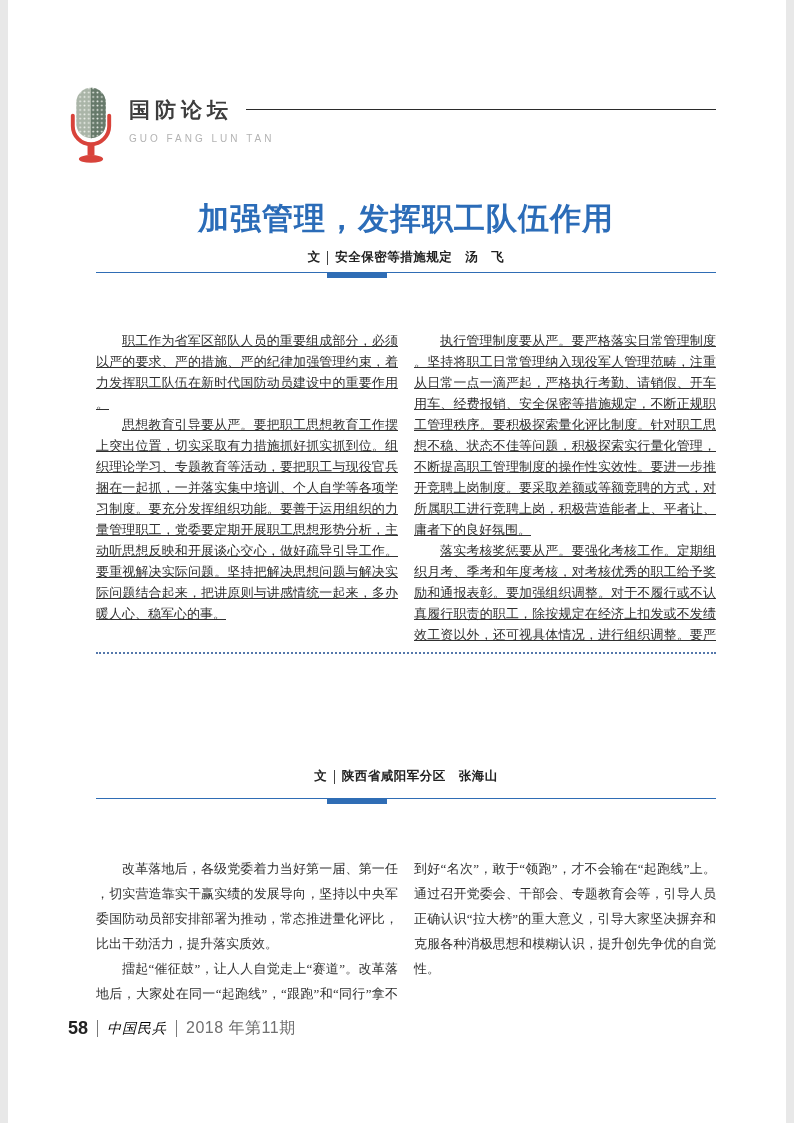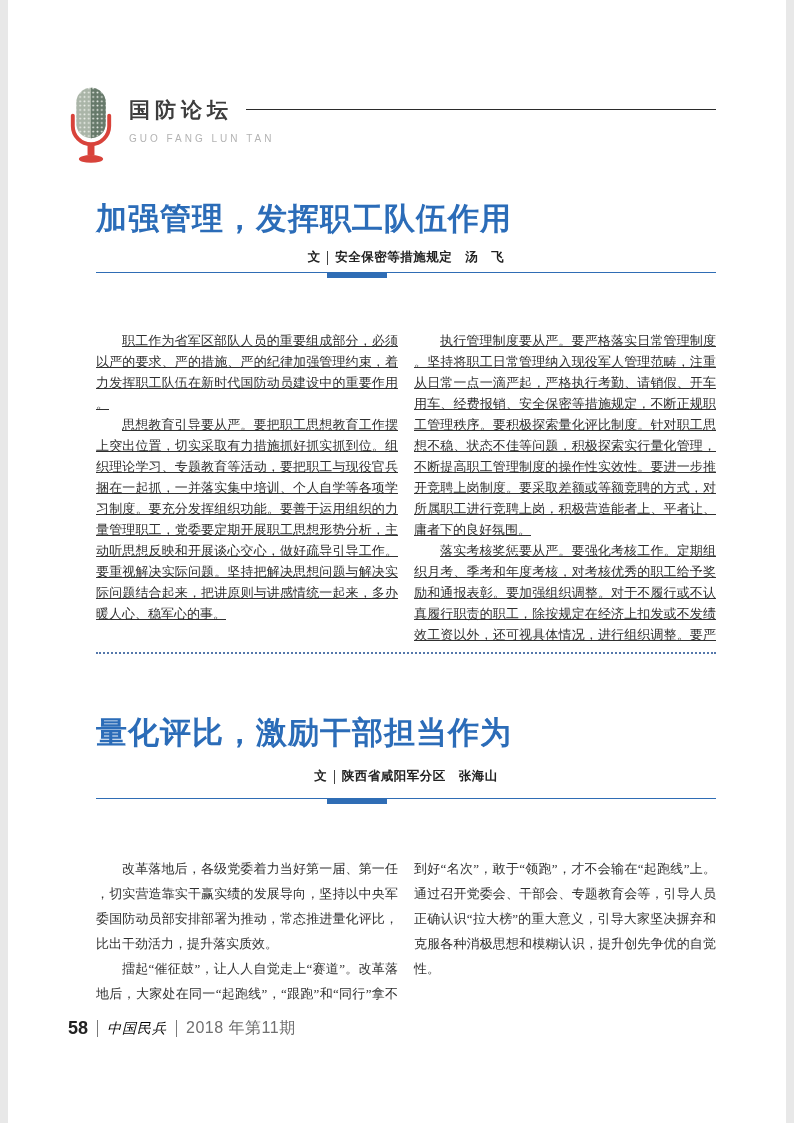--- a/index.html
+++ b/index.html
@@ -44,21 +44,21 @@
     left: 238px;
     top: 109px;
     width: 470px;
     height: 0;
     border-top: 1.5px solid #2b2b2b;
   }
 
   
   .content-col { position: absolute; left: 88px; width: 620px; }
   .article-title {
-    text-align: left;
+    text-align: center;
     font-family: "Liberation Sans", "DejaVu Sans", sans-serif;
     font-size: 31px;
     font-weight: 700;
     letter-spacing: 1px;
     color: #2b6cb8;
   }
   .byline {
     display: flex;
     justify-content: center;
     align-items: center;
@@ -174,21 +174,20 @@
 
   <div class="content-col article-body body-1" style="top:330px;text-decoration:underline;">
     <p>职工作为省军区部队人员的重要组成部分，必须以严的要求、严的措施、严的纪律加强管理约束，着力发挥职工队伍在新时代国防动员建设中的重要作用。</p>
     <p>思想教育引导要从严。要把职工思想教育工作摆上突出位置，切实采取有力措施抓好抓实抓到位。组织理论学习、专题教育等活动，要把职工与现役官兵捆在一起抓，一并落实集中培训、个人自学等各项学习制度。要充分发挥组织功能。要善于运用组织的力量管理职工，党委要定期开展职工思想形势分析，主动听思想反映和开展谈心交心，做好疏导引导工作。要重视解决实际问题。坚持把解决思想问题与解决实际问题结合起来，把讲原则与讲感情统一起来，多办暖人心、稳军心的事。</p>
     <p>执行管理制度要从严。要严格落实日常管理制度。坚持将职工日常管理纳入现役军人管理范畴，注重从日常一点一滴严起，严格执行考勤、请销假、开车用车、经费报销、安全保密等措施规定，不断正规职工管理秩序。要积极探索量化评比制度。针对职工思想不稳、状态不佳等问题，积极探索实行量化管理，不断提高职工管理制度的操作性实效性。要进一步推开竞聘上岗制度。要采取差额或等额竞聘的方式，对所属职工进行竞聘上岗，积极营造能者上、平者让、庸者下的良好氛围。</p>
     <p><span>落实考核奖惩要从严。要强化考核工作。定期组织月考、季考和年度考核，对考核优秀的职工给予奖励和通报表彰。要加强组织调整。对于不履行或不认真履行职责的职工，除按规定在经济上扣发或不发绩效工资以外，还可视具体情况，进行组织调整。要严肃责任追究。职工必须爱岗敬业、忠于职守，对于因工作失职给部队建设造成重大损失或者恶劣影响的职工，要严肃追究相应责任。</span></p>
   </div>
 
   <div class="dotted-divider"></div>
 
-  <div class="content-col article-title" style="top:712px;">量化评比，激励干部担当作为</div>
 
   <div class="content-col byline" style="top:768px;">
     <span class="byline-label">文</span>
     <span class="byline-sep"></span>
     <span class="byline-text">陕西省咸阳军分区　张海山</span>
   </div>
 
   <div class="content-col title-rule" style="top:791px;">
     <div class="thin"></div>
     <div class="thick"></div>

